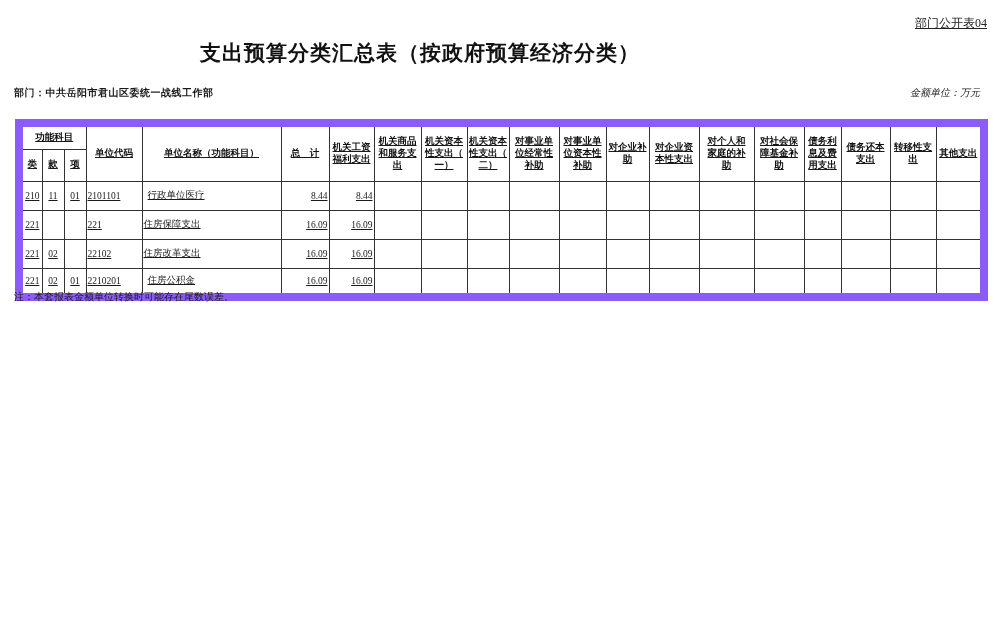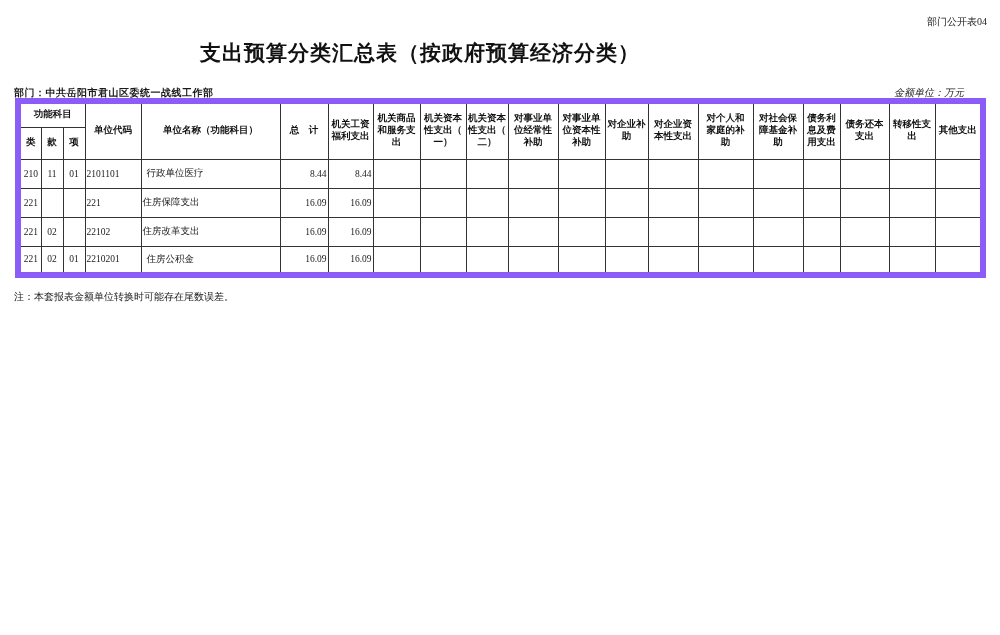--- a/index.html
+++ b/index.html
@@ -4,38 +4,39 @@
 <style>
   * { margin: 0; padding: 0; box-sizing: border-box; }
   html, body { width: 1000px; height: 635px; background: #ffffff; overflow: hidden; }
   body {
     position: relative;
     font-family: "Liberation Serif", "DejaVu Serif", serif;
     color: #1a1a1a;
   }
   .doc-code {
     position: absolute; top: 15px; right: 13px;
-    font-size: 10px; color: #222;
+    font-size: 12px; color: #222; text-decoration: underline;
   }
   .page-title {
     position: absolute; top: 39px; left: 0; width: 840px;
     text-align: center; font-size: 21px; font-weight: bold;
     letter-spacing: 1px; color: #111;
   }
   .meta-line {
-    position: absolute; top: 86px; left: 14px; right: 36px;
+    position: absolute; top: 86px; left: 14px; right: 20px;
     display: flex; justify-content: space-between; align-items: center;
   }
   .dept-label { font-size: 10px; font-weight: bold; letter-spacing: 0.5px; }
   .unit-label { font-size: 10px; font-style: italic; }
   table.budget {
-    position: absolute; left: 15px; top: 98px;
+    position: absolute; left: 15px; top: 119px;
     width: 965px; table-layout: fixed;
     border-collapse: collapse;
-    border: 6px solid #8b5cf6;
+    border: 8px solid #8b5cf6;
+    text-decoration: underline;
   }
   table.budget th, table.budget td {
     border: 1px solid #333;
     font-size: 9.5px;
     vertical-align: middle;
     overflow: hidden;
     padding: 0 1px;
   }
   table.budget th {
     font-weight: bold;

